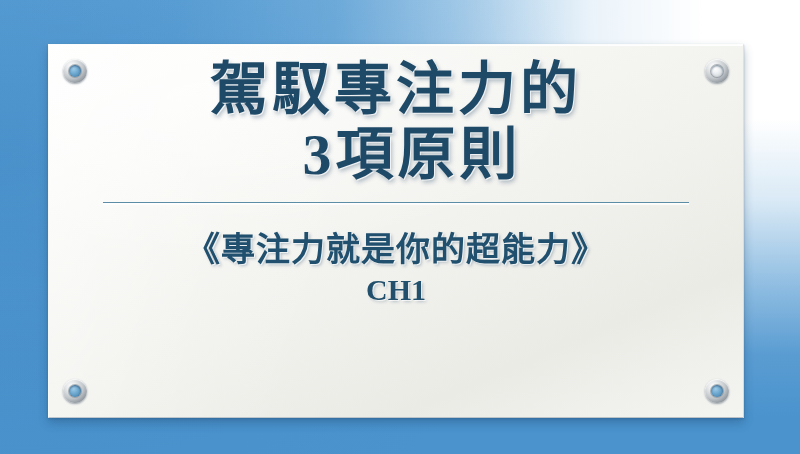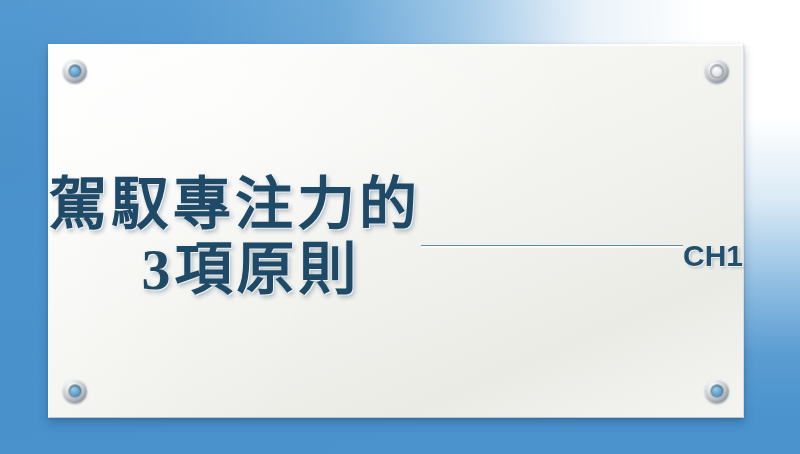--- a/index.html
+++ b/index.html
@@ -116,24 +116,23 @@
   .screw.br { right: 14px; bottom: 14px; }
 
   
   .content {
     position: absolute;
     left: 0;
     right: 0;
     top: 0;
     bottom: 0;
     display: flex;
-    flex-direction: row;
+    flex-direction: column;
     align-items: center;
     padding-top: 14px;
-    justify-content: space-between;
   }
 
   .title-block {
     width: 100%;
     text-align: center;
     color: #204a68;
   }
   .title-line {
     font-family: "Liberation Serif", "DejaVu Serif", serif;
     font-weight: 700;
@@ -171,25 +170,25 @@
     font-size: 34px;
     line-height: 1.18;
     letter-spacing: 1px;
     color: #20506e;
     text-shadow:
       1px 1px 0 rgba(255,255,255,0.7),
       2px 2px 3px rgba(70,100,125,0.35);
     white-space: nowrap;
   }
   .chapter-line {
-    font-family: Liberation Sans, sans-serif;
+    font-family: Liberation Serif, serif;
     font-weight: 700;
     font-size: 30px;
     line-height: 1.2;
-    margin-top: 10px;
+    margin-top: 2px;
     color: #22506c;
     text-shadow:
       1px 1px 0 rgba(255,255,255,0.7),
       2px 2px 3px rgba(70,100,125,0.32);
   }
 </style>
 </head>
 <body>
 
 <div class="slide">
@@ -210,19 +209,20 @@
     <div class="content">
 
       <div class="title-block">
         <div class="title-line">駕馭專注力的</div>
         <div class="title-line second">3項原則</div>
       </div>
 
       <div class="divider"></div>
 
       <div class="subtitle-block">
+        <div class="subtitle-line">《專注力就是你的超能力》</div>
         <div class="chapter-line">CH1</div>
       </div>
 
     </div>
   </div>
 
 </div>
 
 </body></html>

